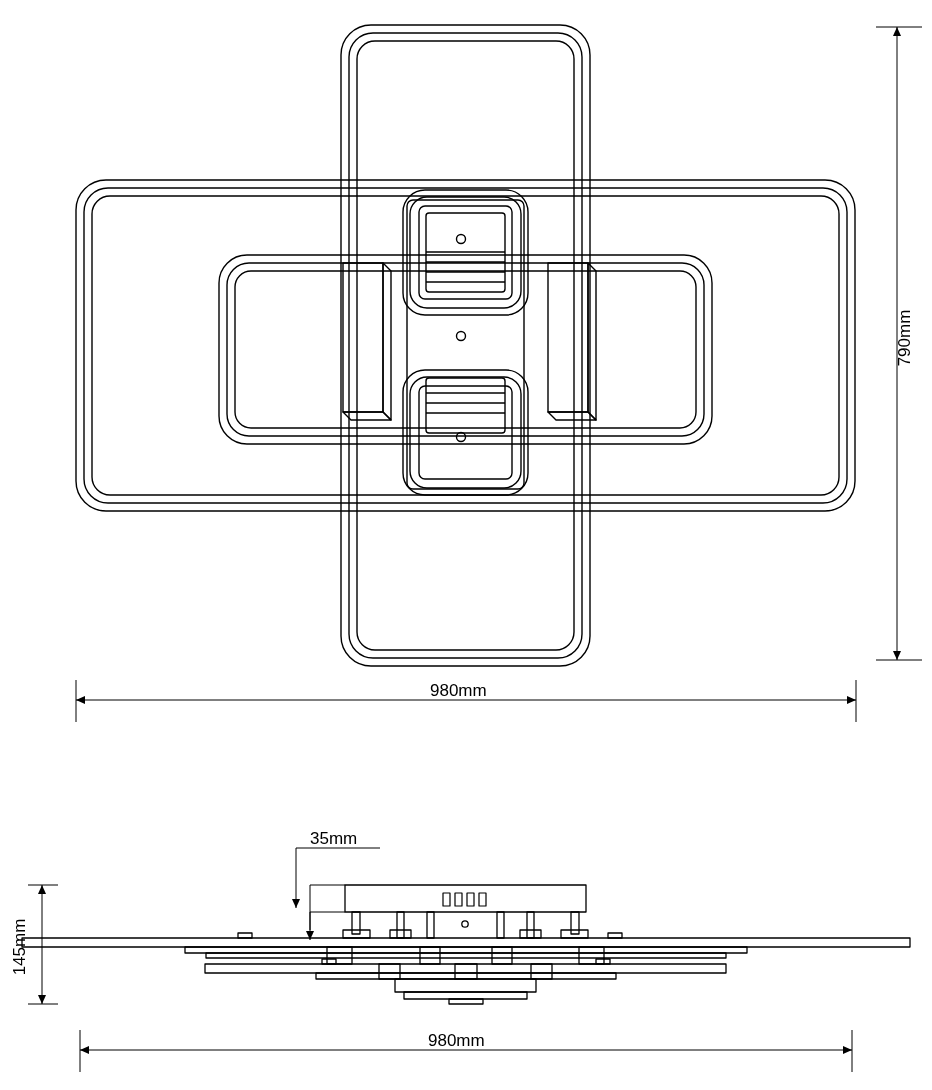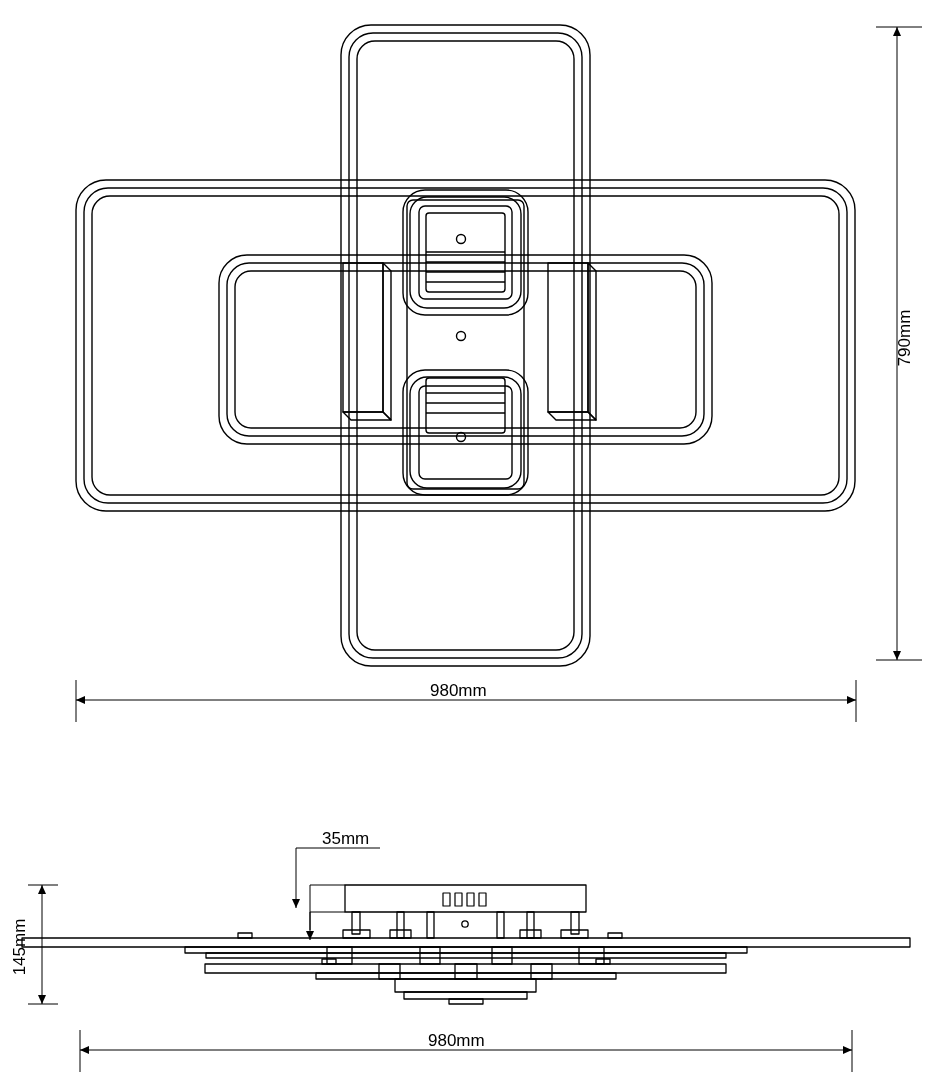--- a/index.html
+++ b/index.html
@@ -171,19 +171,19 @@
       <line x1="80" y1="1050" x2="852" y2="1050" marker-start="url(#arrowStart)" marker-end="url(#arrowEnd)"></line>
       <line x1="80" y1="1030" x2="80" y2="1072"></line>
       <line x1="852" y1="1030" x2="852" y2="1072"></line>
     </g>
   </svg>
 
   <div class="dimlabel vert" style="left: 877px; top: 328px;">790mm</div>
 
   <div class="dimlabel" style="left: 430px; top: 681px;">980mm</div>
 
-  <div class="dimlabel" style="left: 322px; top: 829px;">35mm</div>
+  <div class="dimlabel" style="left: 310px; top: 829px;">35mm</div>
 
   <div class="dimlabel vert" style="left: -8px; top: 937px;">145mm</div>
 
   <div class="dimlabel" style="left: 428px; top: 1031px;">980mm</div>
 
 </div>
 
 </body></html>

